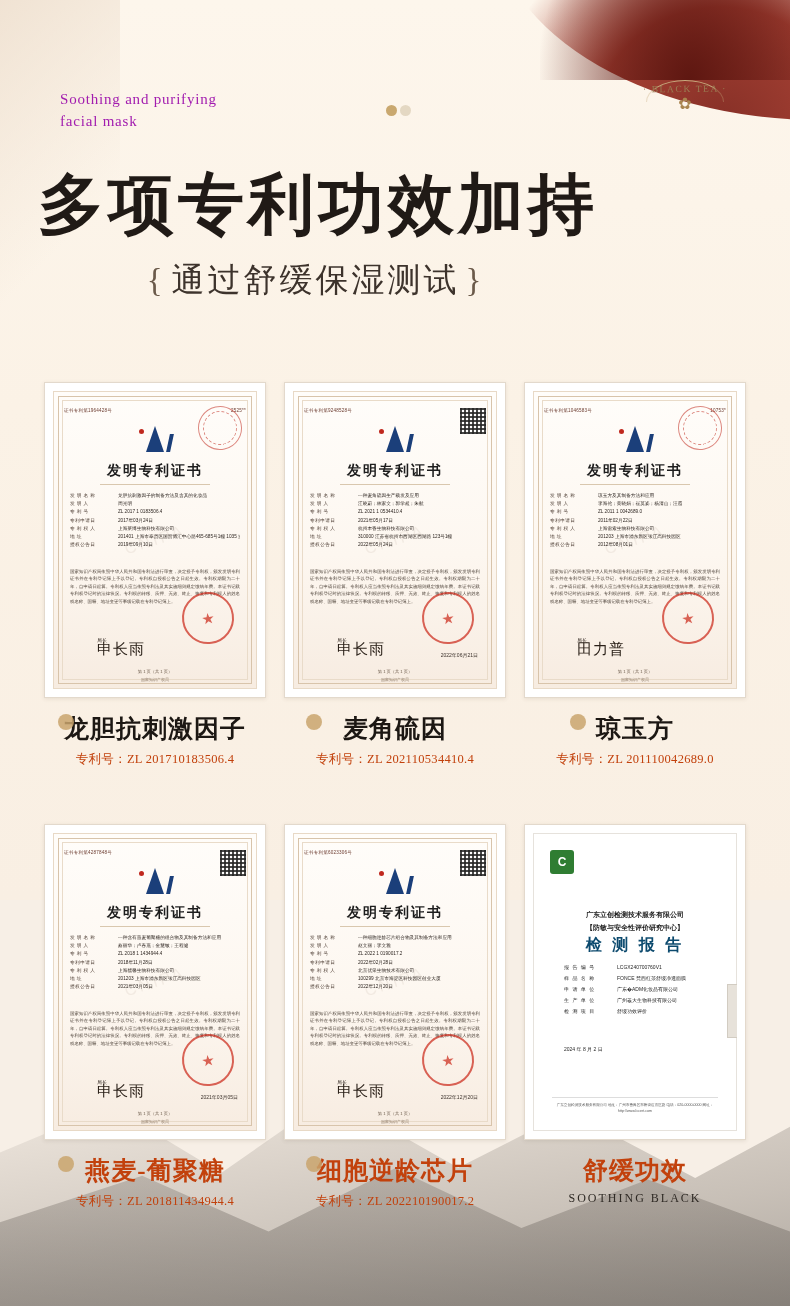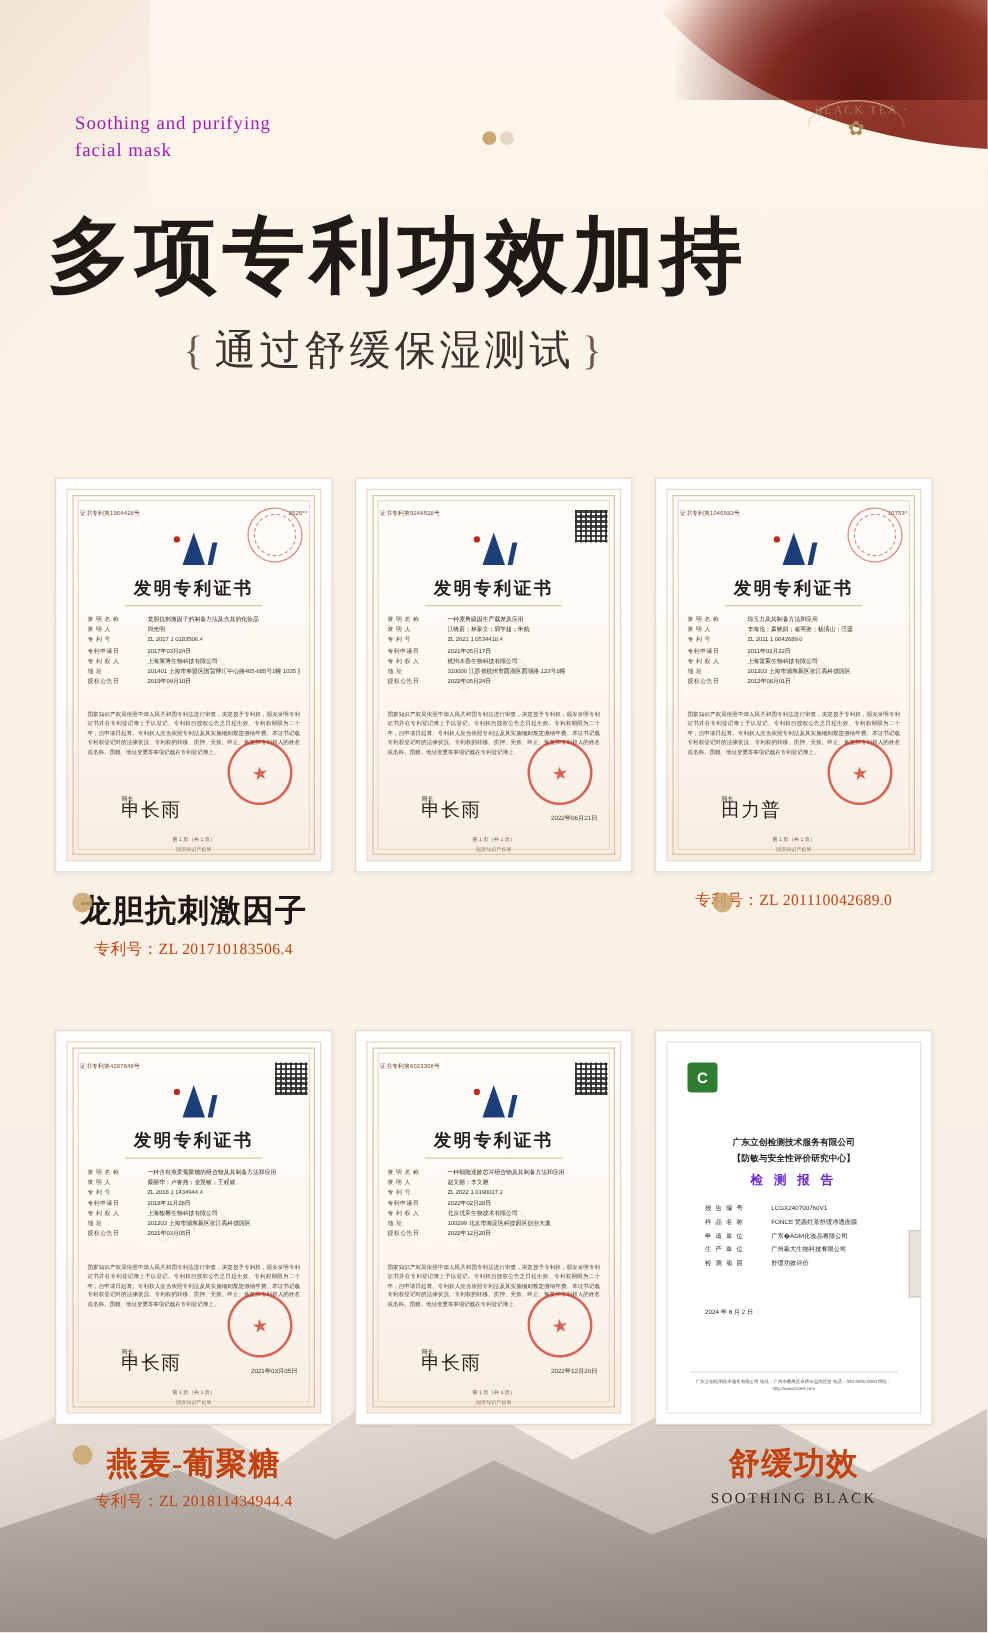--- a/index.html
+++ b/index.html
@@ -239,21 +239,21 @@
     position: absolute; left: 16px; top: 16px; width: 24px; height: 24px;
     background: #2f7d32; border-radius: 3px;
     display: flex; align-items: center; justify-content: center;
     color: #fff; font-size: 12px; font-weight: bold;
   }
   .report-title {
     position: absolute; left: 0; right: 0; top: 74px; text-align: center;
     font-size: 7px; color: #1f1f1f; line-height: 13px; font-weight: bold;
   }
   .report-title .big {
-    display: block; font-size: 10px; letter-spacing: 3px; margin-top: 4px; color: #6d28d9;
+    display: block; font-size: 16px; letter-spacing: 3px; margin-top: 4px; color: #0c4a6e;
   }
   .report-fields {
     position: absolute; left: 30px; right: 24px; top: 128px;
     font-size: 5px; line-height: 11px; color: #262626;
   }
   .report-fields .row { display: flex; gap: 5px; }
   .report-fields .k { width: 48px; flex: none; letter-spacing: 1px; }
   .report-date {
     position: absolute; left: 30px; top: 212px; font-size: 5px; color: #262626;
   }
@@ -441,20 +441,25 @@
           <div class="hand">申长雨</div>
         </div>
         <div class="seal-red">
             <span class="seal-star">★</span>
           </div>
         <div class="cert-date">2022年06月21日</div>
         <div class="cert-foot">第 1 页（共 1 页）</div>
         <div class="cert-foot2">国家知识产权局</div>
       </div>
     </div>
+    <div class="caption">
+      <span class="cap-dot alt"></span>
+      <div class="cap-title">麦角硫因</div>
+      <div class="cap-sub">专利号：ZL 202110534410.4</div>
+    </div>
   </div>
 
   <div class="cell">
     <div class="cert">
       <div class="cert-inner">
         <div class="cert-frame"></div>
         <div class="watermark">CNIPA</div>
         <div class="cert-topline">
           <span>证书专利第1046583号</span>
           <span>10753*</span>
@@ -505,20 +510,21 @@
         <div class="seal-red">
             <span class="seal-star">★</span>
           </div>
         <div class="cert-date"></div>
         <div class="cert-foot">第 1 页（共 1 页）</div>
         <div class="cert-foot2">国家知识产权局</div>
       </div>
     </div>
     <div class="caption">
       <span class="cap-dot" style="left:46px"></span>
+      <div class="cap-title">琼玉方</div>
       <div class="cap-sub">专利号：ZL 201110042689.0</div>
     </div>
   </div>
 </div>
 
 <div class="grid grid-2">
 
   <div class="cell">
     <div class="cert">
       <div class="cert-inner">
@@ -636,20 +642,25 @@
           <div>局长</div>
           <div class="hand">申长雨</div>
         </div>
         <div class="seal-red">
             <span class="seal-star">★</span>
           </div>
         <div class="cert-date">2022年12月20日</div>
         <div class="cert-foot">第 1 页（共 1 页）</div>
         <div class="cert-foot2">国家知识产权局</div>
       </div>
+    </div>
+    <div class="caption">
+      <span class="cap-dot alt"></span>
+      <div class="cap-title">细胞逆龄芯片</div>
+      <div class="cap-sub">专利号：ZL 202210190017.2</div>
     </div>
   </div>
 
   <div class="cell">
     <div class="cert">
       <div class="cert-inner" style="background:#fff;border:1px solid #e6e2dc">
         <div class="report-tab"></div>
         <div class="report-logo">C</div>
         <div class="report-title">
           <span>广东立创检测技术服务有限公司</span><br>

